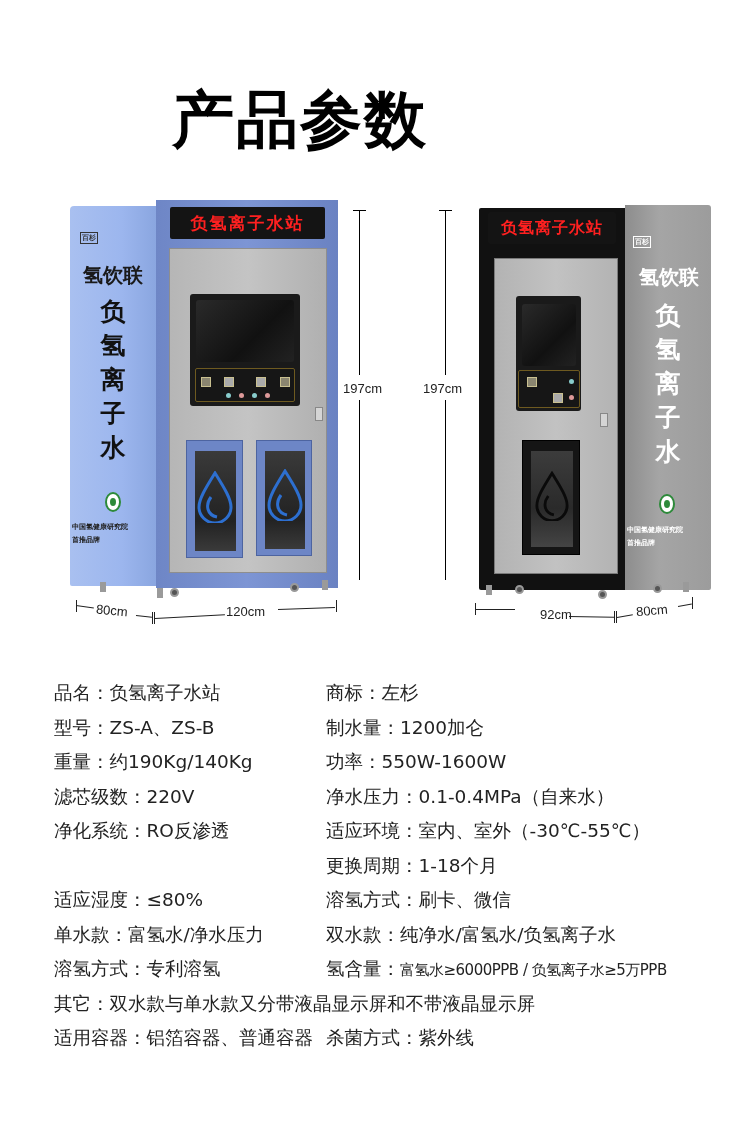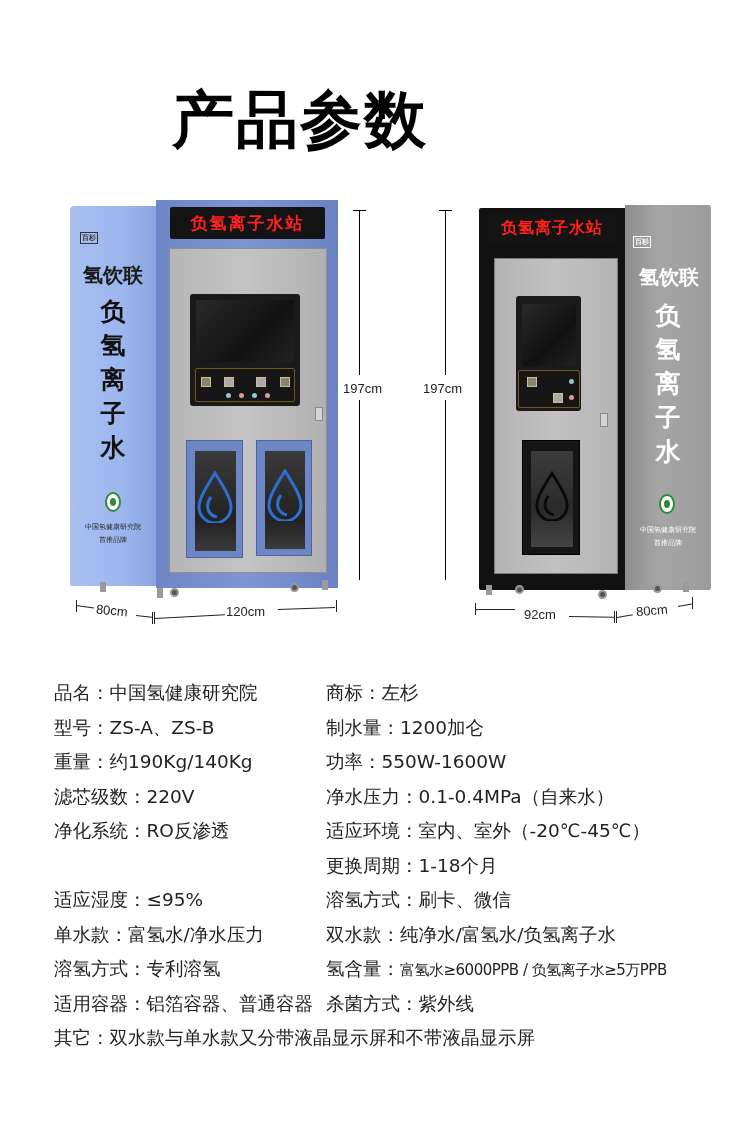--- a/index.html
+++ b/index.html
@@ -45,21 +45,21 @@
   .glass { position: absolute; background: linear-gradient(180deg, #3a3a3a, #222 70%, #3a3a3a); }
   .drop-blue { position: absolute; }
   .mA .doorL { left: 116px; top: 240px; width: 57px; height: 118px; }
   .mA .doorR { left: 186px; top: 240px; width: 56px; height: 116px; }
   .mA .side-brand, .mB .side-brand {
     position: absolute; font-weight: bold; font-size: 20px; text-align: center;
   }
   .vert { position: absolute; font-weight: bold; font-size: 25px; line-height: 34px; text-align: center; width: 40px; }
   .badge-logo { position: absolute; width: 16px; height: 20px; border-radius: 50%; background: #fff; border: 2px solid #2d8a3a; }
   .badge-logo::after { content: ""; position: absolute; left: 3px; top: 4px; width: 6px; height: 8px; background: #2d8a3a; border-radius: 50%; }
-  .inst { position: absolute; font-size: 7px; font-weight: normal; text-align: center; }
+  .inst { position: absolute; font-size: 7px; font-weight: bold; text-align: left; }
   .logo-mark { position: absolute; font-size: 7px; border: 1px solid; padding: 0 1px; font-weight: bold; }
   .leg { position: absolute; width: 6px; height: 10px; background: #9a9a9a; }
   .wheel { position: absolute; width: 9px; height: 9px; border-radius: 50%; background: #555; border: 2px solid #999; }
 
   
   .mB { position: absolute; left: 470px; top: 200px; width: 250px; height: 410px; }
   .mB .front {
     position: absolute; left: 9px; top: 8px; width: 148px; height: 382px;
     background: #111; border-radius: 2px;
   }
@@ -206,65 +206,65 @@
 
   <div class="leg" style="left:16px;top:385px;"></div>
   <div class="wheel" style="left:45px;top:385px;"></div>
   <div class="wheel" style="left:128px;top:390px;"></div>
   <div class="wheel" style="left:183px;top:384px;"></div>
   <div class="leg" style="left:213px;top:382px;"></div>
 </div>
 
 <div class="vtick" style="left:475px;top:603px;"></div>
 <div class="hline" style="left:475px;top:609px;width:40px;"></div>
-<div class="dim-label" style="left:524px;top:607px;">92cm</div>
+<div class="dim-label" style="left:540px;top:607px;">92cm</div>
 <div class="hline" style="left:569px;top:616px;width:45px;transform:rotate(1deg);"></div>
 <div class="vtick" style="left:614px;top:611px;"></div>
 <div class="vtick" style="left:616px;top:611px;"></div>
 <div class="hline" style="left:617px;top:617px;width:16px;transform:rotate(-10deg);"></div>
 <div class="dim-label" style="left:636px;top:603px;transform:rotate(-5deg);">80cm</div>
 <div class="hline" style="left:678px;top:606px;width:14px;transform:rotate(-10deg);"></div>
 <div class="vtick" style="left:692px;top:597px;"></div>
 
 <div class="specs">
   <div class="spec-row">
-    <span class="spec-l">品名：中国氢健康研究院</span>
+    <span class="spec-l">品名：负氢离子水站</span>
     <span class="spec-r">商标：左杉</span>
   </div>
   <div class="spec-row">
     <span class="spec-l">型号：ZS-A、ZS-B</span>
     <span class="spec-r">制水量：1200加仑</span>
   </div>
   <div class="spec-row">
     <span class="spec-l">重量：约190Kg/140Kg</span>
     <span class="spec-r">功率：550W-1600W</span>
   </div>
   <div class="spec-row">
     <span class="spec-l">滤芯级数：220V</span>
     <span class="spec-r">净水压力：0.1-0.4MPa（自来水）</span>
   </div>
   <div class="spec-row">
     <span class="spec-l">净化系统：RO反渗透</span>
-    <span class="spec-r">适应环境：室内、室外（-20℃-45℃）</span>
+    <span class="spec-r">适应环境：室内、室外（-30℃-55℃）</span>
   </div>
   <div class="spec-row">
     <span class="spec-r">更换周期：1-18个月</span>
   </div>
   <div class="spec-row">
-    <span class="spec-l">适应湿度：≤95%</span>
+    <span class="spec-l">适应湿度：≤80%</span>
     <span class="spec-r">溶氢方式：刷卡、微信</span>
   </div>
   <div class="spec-row">
     <span class="spec-l">单水款：富氢水/净水压力</span>
     <span class="spec-r">双水款：纯净水/富氢水/负氢离子水</span>
   </div>
   <div class="spec-row">
     <span class="spec-l">溶氢方式：专利溶氢</span>
     <span class="spec-r"><span>氢含量：</span><span class="small">富氢水≥6000PPB / 负氢离子水≥5万PPB</span></span>
   </div>
   <div class="spec-row">
+    <span class="spec-l">其它：双水款与单水款又分带液晶显示屏和不带液晶显示屏</span>
+  </div>
+  <div class="spec-row">
     <span class="spec-l">适用容器：铝箔容器、普通容器</span>
     <span class="spec-r">杀菌方式：紫外线</span>
   </div>
-  <div class="spec-row">
-    <span class="spec-l">其它：双水款与单水款又分带液晶显示屏和不带液晶显示屏</span>
-  </div>
 </div>
 
 </body></html>

